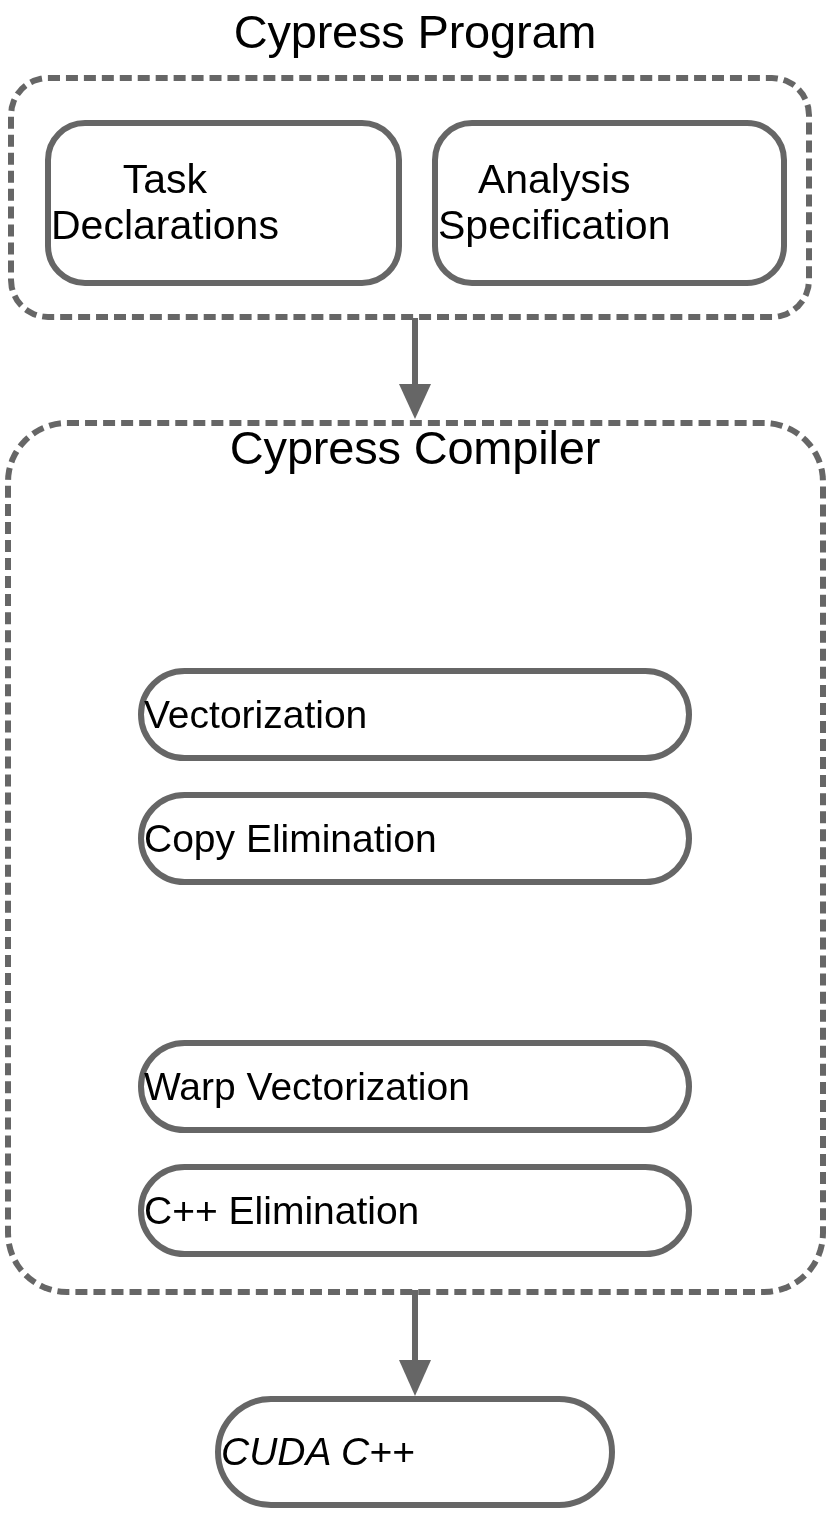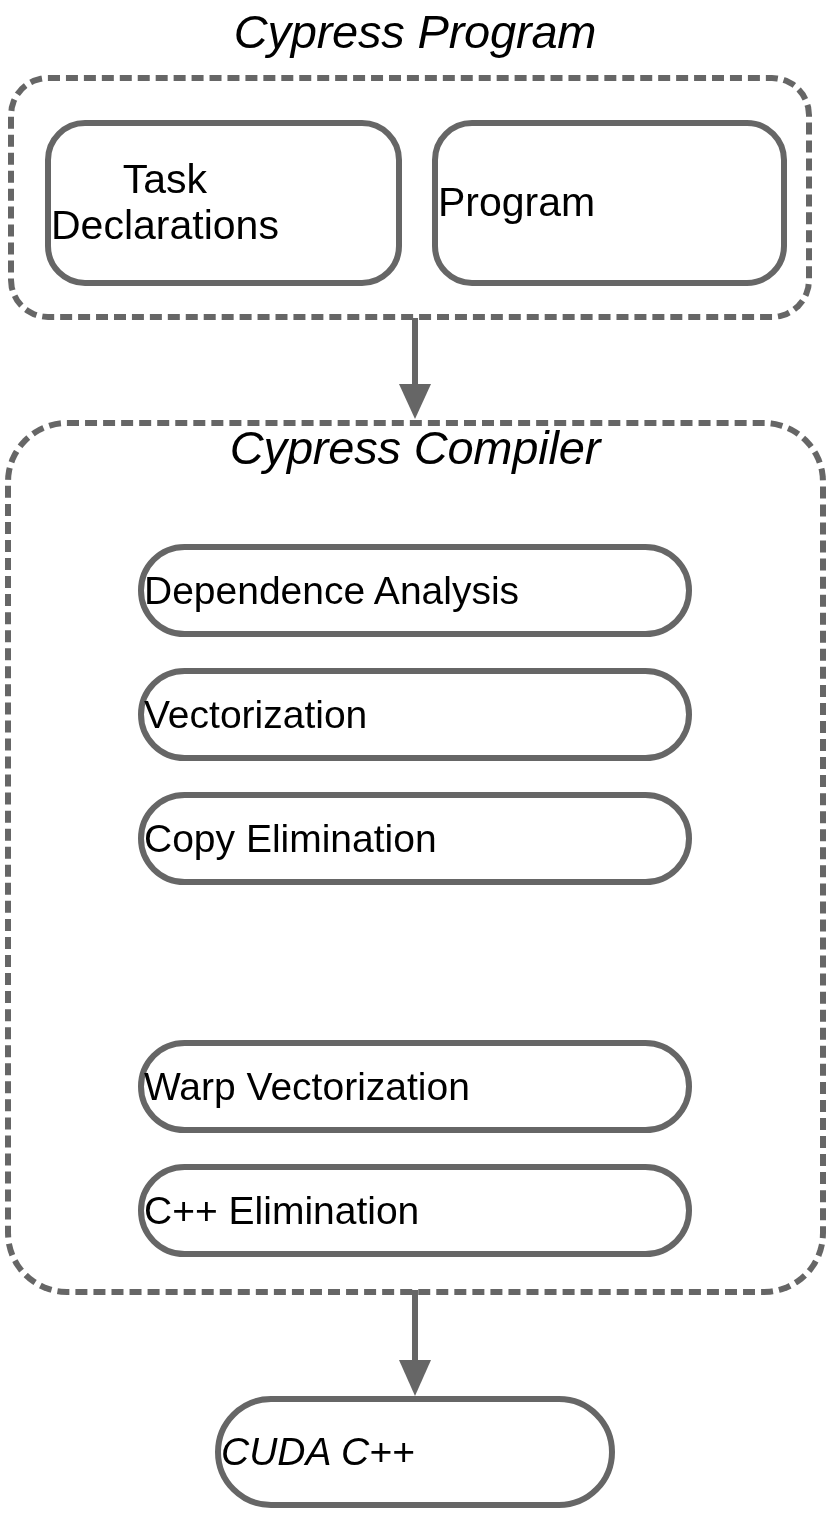--- a/index.html
+++ b/index.html
@@ -27,21 +27,20 @@
     position: absolute;
     width: 830px;
     left: 0;
     text-align: center;
     font-size: 47px;
     font-weight: 400;
     color: #000000;
     letter-spacing: -0.2px;
     line-height: 1;
     white-space: nowrap;
-    font-style: italic;
   }
   #program-title { top: 8px; }
   #compiler-title { top: 424px; }
 
   
   .dashed-group {
     position: absolute;
     box-sizing: border-box;
     background: transparent;
     border: 6px dashed #666666;
@@ -127,36 +126,34 @@
 
   <div class="node node-top" id="node-task-declarations">
     <span class="node-label">
       <span class="node-label-line">Task</span>
       <span class="node-label-line">Declarations</span>
     </span>
   </div>
 
   <div class="node node-top" id="node-mapping-specification">
     <span class="node-label">
-      <span class="node-label-line">Program</span>
+      <span class="node-label-line">Analysis</span>
+      <span class="node-label-line">Specification</span>
     </span>
   </div>
 
   <svg class="arrow" id="arrow-program-to-compiler" width="50" height="104" viewBox="0 0 50 104">
     <line x1="25" y1="0" x2="25" y2="72" stroke="#666666" stroke-width="6"></line>
     <polygon points="25,101 9,66 41,66" fill="#666666"></polygon>
   </svg>
 
   <div class="dashed-group" id="compiler-group"></div>
 
   <div class="section-title" id="compiler-title">Cypress Compiler</div>
 
-  <div class="node node-pass" style="top:544px;" id="node-dependence-analysis">
-    <span class="node-label">Dependence Analysis</span>
-  </div>
 
   <div class="node node-pass" style="top:668px;" id="node-vectorization">
     <span class="node-label">Vectorization</span>
   </div>
 
   <div class="node node-pass" style="top:792px;" id="node-copy-elimination">
     <span class="node-label">Copy Elimination</span>
   </div>
 
 

